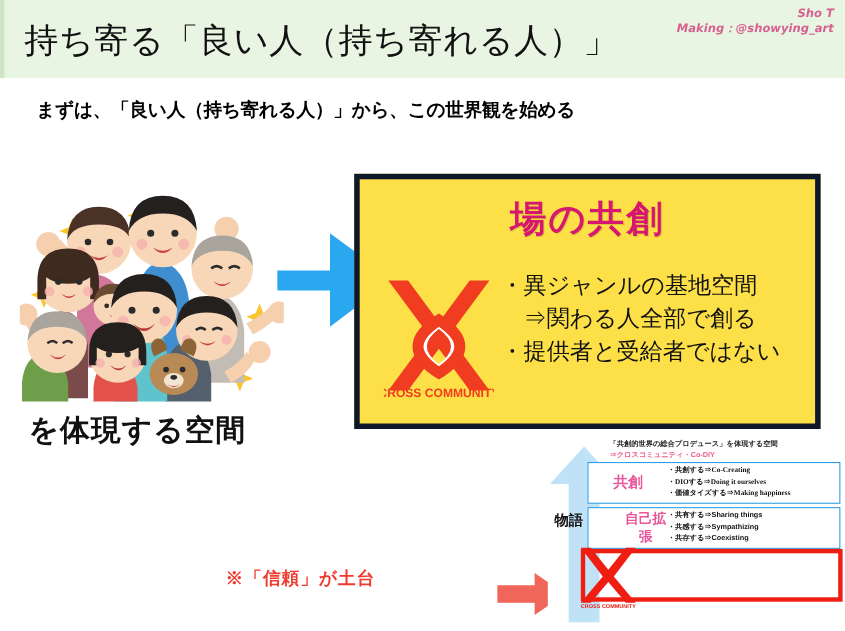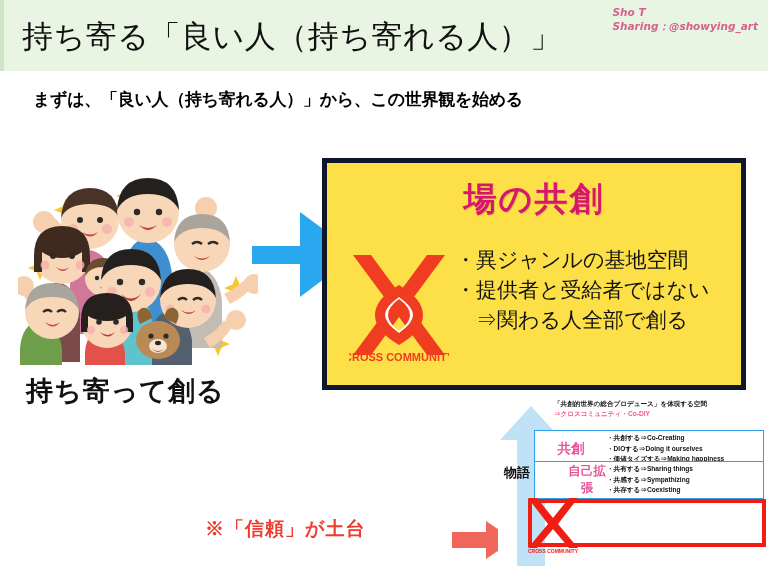--- a/index.html
+++ b/index.html
@@ -18,21 +18,21 @@
     background:#e9f5e3;
     border-left:4px solid #cfe3c6;
   }
   #header-title {
     position:absolute; left:18px; top:16px;
     font-size:31px; font-weight:400; color:#111;
     letter-spacing:0.5px; white-space:nowrap;
   }
   #credit {
     position:absolute; right:10px; top:5px;
-    text-align:left; color:#d6608f;
+    text-align:right; color:#d6608f;
     font-size:10.5px; line-height:14px;
     font-family:"DejaVu Sans", sans-serif;
     font-style:italic; font-weight:600;
   }
 
   
   #subtitle {
     position:absolute; left:33px; top:88px;
     font-size:17px; font-weight:bold; color:#000000;
     white-space:nowrap; letter-spacing:-0.3px;
@@ -65,21 +65,21 @@
   
   #left-caption {
     position:absolute; left:26px; top:370px;
     font-size:27px; font-weight:bold; color:#111;
     line-height:42px; white-space:nowrap; letter-spacing:1px;
   }
 
   
   #red-note {
     position:absolute; left:205px; top:516px;
-    font-size:19px; font-weight:bold; color:#ef3a2e;
+    font-size:16px; font-weight:bold; color:#ef3a2e;
     white-space:nowrap; letter-spacing:1px;
   }
   #red-arrow { position:absolute; left:452px; top:521px; width:62px; height:38px; }
 
   
   #diagram {
     position:absolute; left:498px; top:398px; width:270px; height:176px;
     background:#fff;
   }
   #diag-up-arrow { position:absolute; left:2px; top:8px; width:62px; height:160px; }
@@ -88,21 +88,21 @@
     font-size:6.6px; font-weight:bold; color:#1a1a1a;
     line-height:9.5px; white-space:nowrap;
   }
   #diag-head .pink { color:#ee5a8c; }
 
   .tier {
     position:absolute; left:36px; width:230px; height:38px;
     border:1.4px solid #2f9fe8; background:#fff;
     display:flex; align-items:center;
   }
-  #tier-kyoso { top:32px; }
+  #tier-kyoso { top:22px;font-family:Liberation Serif, serif; }
   #tier-jiko   { top:63px; }
   #tier-shinrai{ top:106px; }
 
   .tier-label {
     width:72px; text-align:center;
     font-size:13.5px; font-weight:bold; color:#e8559a;
     letter-spacing:0px; flex:none;
   }
   #tier-jiko .tier-label { font-size:12.5px;padding-left:32px; }
   .tier-items {
@@ -128,21 +128,21 @@
 </style>
 </head>
 <body>
 
 <div id="slide">
 
   <div id="header">
     <div id="header-title">持ち寄る「良い人（持ち寄れる人）」</div>
     <div id="credit">
       <div>Sho T</div>
-      <div>Sharing：@showying_art</div>
+      <div>Making：@showying_art</div>
     </div>
   </div>
 
   <div id="subtitle">まずは、「良い人（持ち寄れる人）」から、この世界観を始める</div>
 
   <div id="people">
     <svg viewBox="0 0 240 205" width="240" height="205">
 
       <g fill="#fbc52d">
         <path d="M112 22 l4 10 10 4 -10 4 -4 10 -4 -10 -10 -4 10 -4 z"></path>
@@ -291,27 +291,27 @@
                    M50 48 q11 8 11 16 q0 8 -11 16 q-11 -8 -11 -16 q0 -8 11 -16 z" fill="#fff"></path>
           <path d="M50 34 q-24 14 -24 30 q0 16 24 30 q24 -14 24 -30 q0 -16 -24 -30 z
                    M50 46 q14 10 14 18 q0 8 -14 18 q-14 -10 -14 -18 q0 -8 14 -18 z"></path>
         </g>
         <text x="50" y="110" font-family="'Liberation Sans',sans-serif" font-size="11" font-weight="bold" fill="#f03c21" text-anchor="middle">CROSS COMMUNITY</text>
       </svg>
     </div>
 
     <div id="bullets">
       <div>・異ジャンルの基地空間</div>
+      <div>　⇒関わる人全部で創る</div>
       <div>・提供者と受給者ではない</div>
-      <div>　⇒関わる人全部で創る</div>
     </div>
   </div>
 
   <div id="left-caption">
-    <div>持ち寄って創る</div>
+    <div>を体現する空間</div>
   </div>
 
   <div id="red-note">※「信頼」が土台</div>
   <div id="red-arrow">
     <svg viewBox="0 0 62 38" width="62" height="38">
       <path d="M0 11 L34 11 L34 0 L62 19 L34 38 L34 27 L0 27 Z" fill="#f0665a"></path>
     </svg>
   </div>
 
   <div id="diagram">

